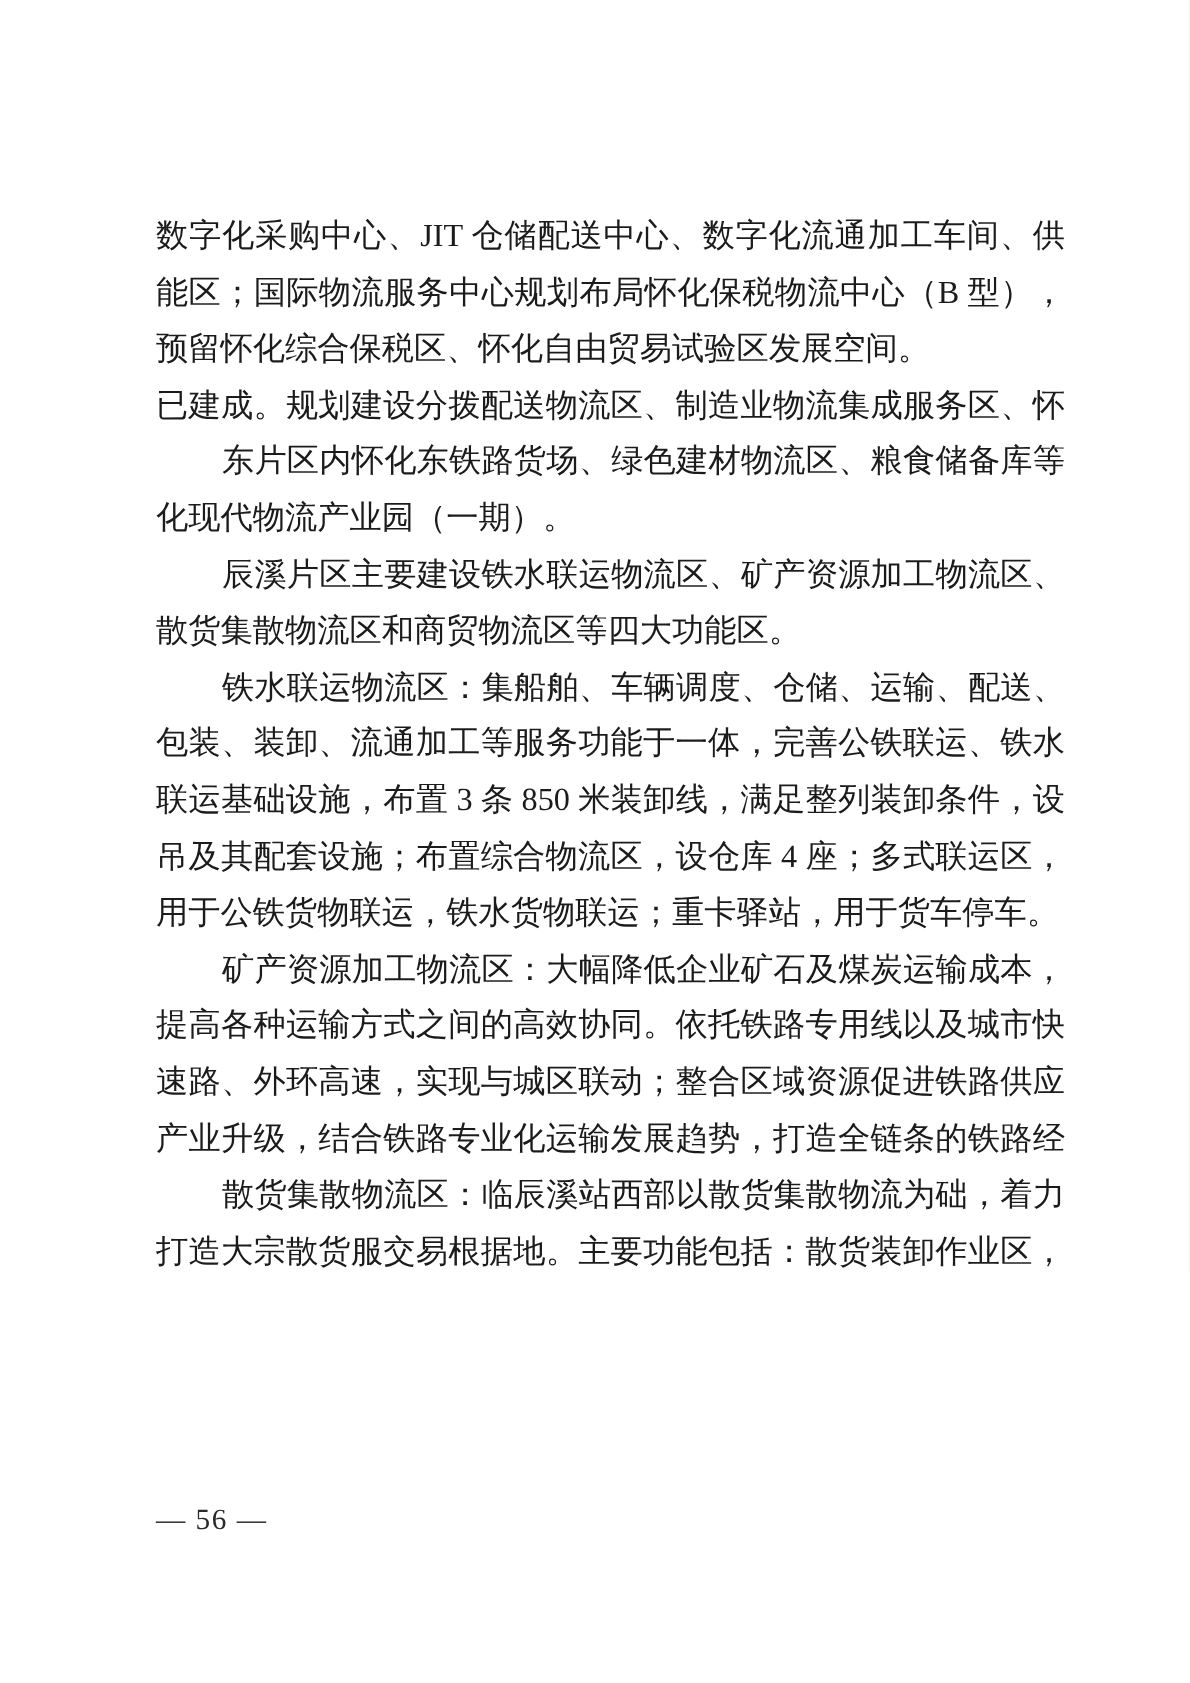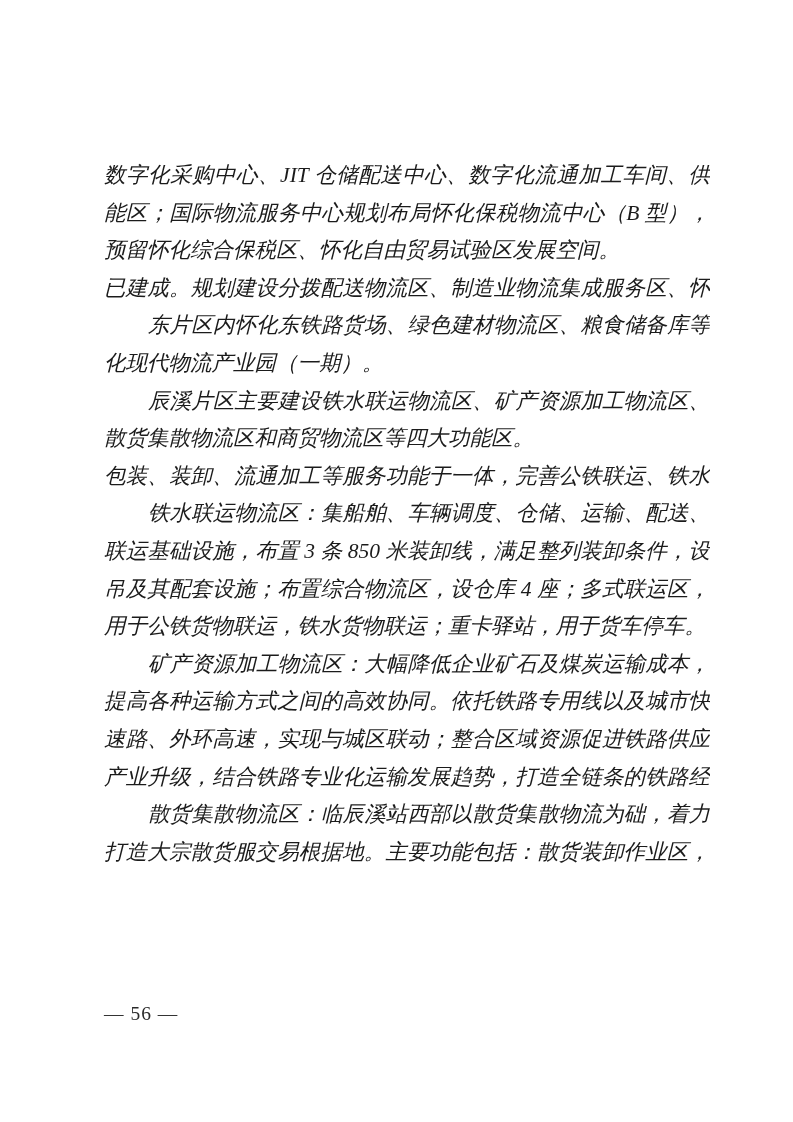--- a/index.html
+++ b/index.html
@@ -12,23 +12,22 @@
     width: 793px;
     height: 1122px;
     background: #ffffff;
     overflow: hidden;
     font-family: "Liberation Serif", "DejaVu Serif", serif;
     color: #1b1b1b;
   }
   .body-text {
     position: absolute;
     left: 104px;
-    top: 157px;
+    top: 139px;
     width: 606px;
-    font-style: italic;
   }
   .para {
     margin: 0;
     padding: 0;
   }
   .line {
     height: 37.6px;
     line-height: 37.6px;
     font-size: 21.5px;
     white-space: nowrap;
@@ -76,22 +75,22 @@
       <div class="line just ind">东片区内怀化东铁路货场、绿色建材物流区、粮食储备库等</div>
       <div class="line endline">化现代物流产业园（一期）。</div>
     </section>
 
     <section class="para">
       <div class="line just ind">辰溪片区主要建设铁水联运物流区、矿产资源加工物流区、</div>
       <div class="line endline">散货集散物流区和商贸物流区等四大功能区。</div>
     </section>
 
     <section class="para">
+      <div class="line just ind">铁水联运物流区：集船舶、车辆调度、仓储、运输、配送、</div>
       <div class="line just">包装、装卸、流通加工等服务功能于一体，完善公铁联运、铁水</div>
-      <div class="line just ind">铁水联运物流区：集船舶、车辆调度、仓储、运输、配送、</div>
       <div class="line just">联运基础设施，布置 3 条 850 米装卸线，满足整列装卸条件，设</div>
       <div class="line just">吊及其配套设施；布置综合物流区，设仓库 4 座；多式联运区，</div>
       <div class="line endline">用于公铁货物联运，铁水货物联运；重卡驿站，用于货车停车。</div>
     </section>
 
     <section class="para">
       <div class="line just ind">矿产资源加工物流区：大幅降低企业矿石及煤炭运输成本，</div>
       <div class="line just">提高各种运输方式之间的高效协同。依托铁路专用线以及城市快</div>
       <div class="line just">速路、外环高速，实现与城区联动；整合区域资源促进铁路供应</div>
       <div class="line just">产业升级，结合铁路专业化运输发展趋势，打造全链条的铁路经</div>

